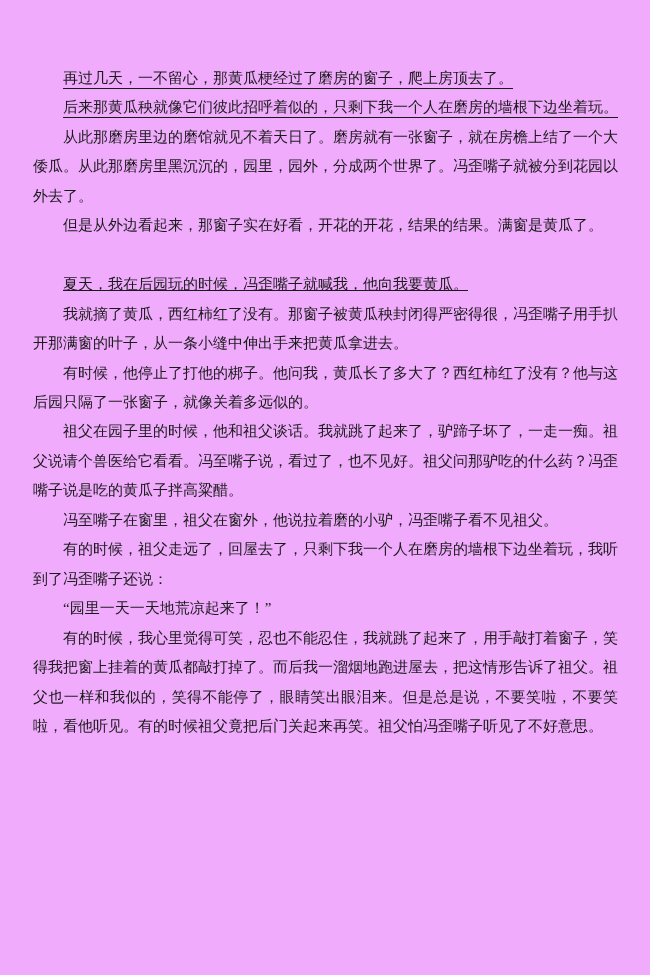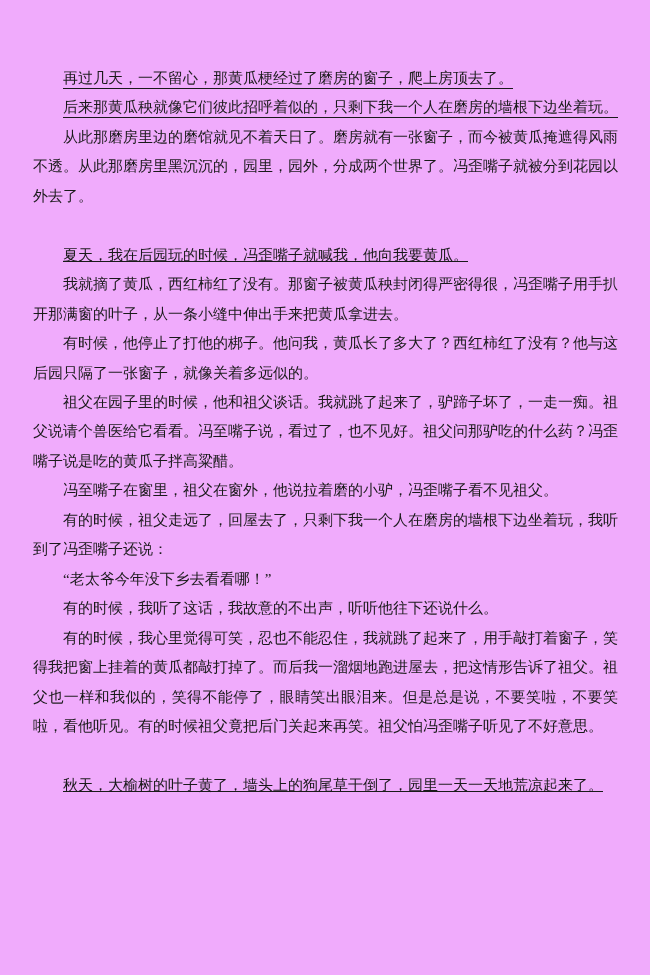--- a/index.html
+++ b/index.html
@@ -36,24 +36,23 @@
     margin-top: 29.45px;
     text-decoration: underline;
   }
 </style>
 </head>
 <body>
 
 <div class="page">
   <p class="u">再过几天，一不留心，那黄瓜梗经过了磨房的窗子，爬上房顶去了。</p>
   <p class="u">后来那黄瓜秧就像它们彼此招呼着似的，只剩下我一个人在磨房的墙根下边坐着玩。</p>
-  <p>从此那磨房里边的磨馆就见不着天日了。磨房就有一张窗子，而今被黄瓜掩遮得风雨不透。从此那磨房里黑沉沉的，园里，园外，分成两个世界了。冯歪嘴子就被分到花园以外去了。</p>
+  <p>从此那磨房里边的磨馆就见不着天日了。磨房就有一张窗子，就在房檐上结了一个大倭瓜。从此那磨房里黑沉沉的，园里，园外，分成两个世界了。冯歪嘴子就被分到花园以外去了。</p>
+  <p>但是从外边看起来，那窗子实在好看，开花的开花，结果的结果。满窗是黄瓜了。</p>
   <p class="gap">夏天，我在后园玩的时候，冯歪嘴子就喊我，他向我要黄瓜。</p>
   <p>我就摘了黄瓜，西红柿红了没有。那窗子被黄瓜秧封闭得严密得很，冯歪嘴子用手扒开那满窗的叶子，从一条小缝中伸出手来把黄瓜拿进去。</p>
   <p>有时候，他停止了打他的梆子。他问我，黄瓜长了多大了？西红柿红了没有？他与这后园只隔了一张窗子，就像关着多远似的。</p>
   <p>祖父在园子里的时候，他和祖父谈话。我就跳了起来了，驴蹄子坏了，一走一痴。祖父说请个兽医给它看看。冯至嘴子说，看过了，也不见好。祖父问那驴吃的什么药？冯歪嘴子说是吃的黄瓜子拌高粱醋。</p>
   <p>冯至嘴子在窗里，祖父在窗外，他说拉着磨的小驴，冯歪嘴子看不见祖父。</p>
   <p>有的时候，祖父走远了，回屋去了，只剩下我一个人在磨房的墙根下边坐着玩，我听到了冯歪嘴子还说：</p>
-  <p>“老太爷今年没下乡去看看哪！”</p>
-  <p>有的时候，我听了这话，我故意的不出声，听听他往下还说什么。</p>
+  <p>“园里一天一天地荒凉起来了！”</p>
   <p>有的时候，我心里觉得可笑，忍也不能忍住，我就跳了起来了，用手敲打着窗子，笑得我把窗上挂着的黄瓜都敲打掉了。而后我一溜烟地跑进屋去，把这情形告诉了祖父。祖父也一样和我似的，笑得不能停了，眼睛笑出眼泪来。但是总是说，不要笑啦，不要笑啦，看他听见。有的时候祖父竟把后门关起来再笑。祖父怕冯歪嘴子听见了不好意思。</p>
-  <p class="gap">秋天，大榆树的叶子黄了，墙头上的狗尾草干倒了，园里一天一天地荒凉起来了。</p>
 </div>
 
 </body></html>

